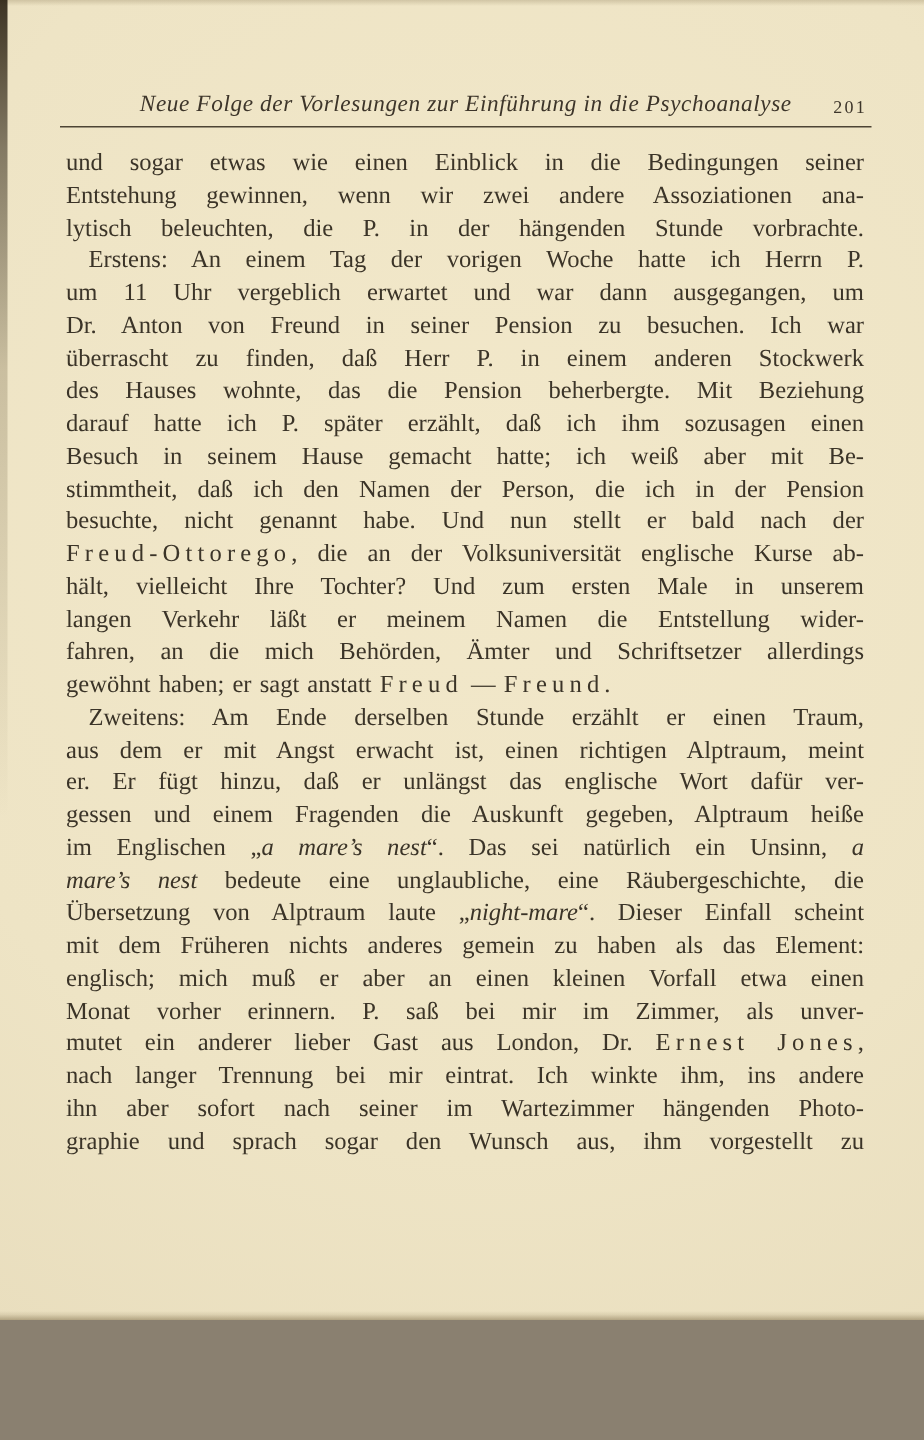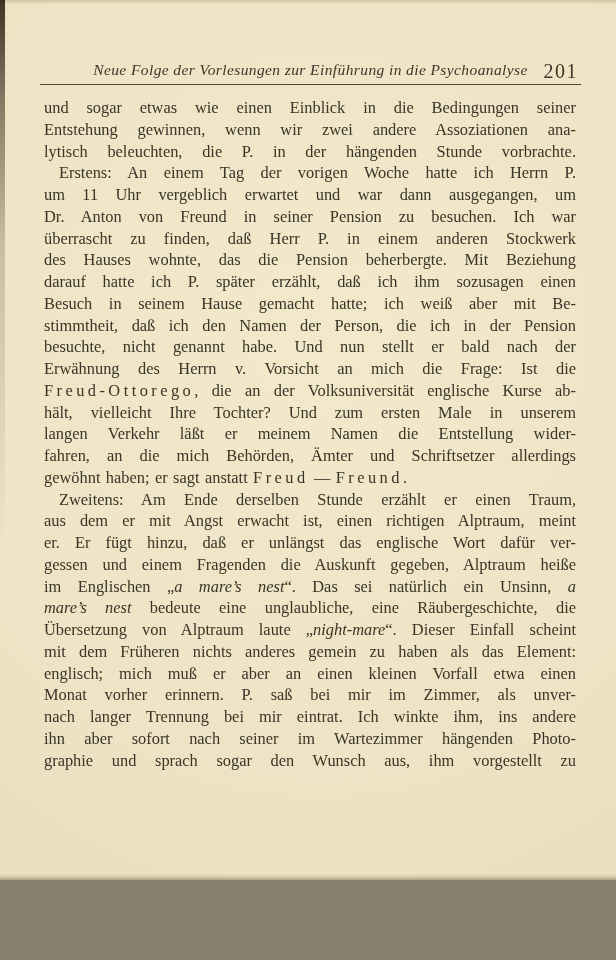--- a/index.html
+++ b/index.html
@@ -53,21 +53,21 @@
     letter-spacing: 0.4px;
     padding-bottom: 5px;
     border-bottom: 1.5px solid #4d4434;
     color: #3d352a;
   }
   .running-head .page-number {
     position: absolute;
     right: 3px;
     top: 1px;
     font-style: normal;
-    font-size: 20px;
+    font-size: 12px;
     letter-spacing: 1.5px;
   }
 
   .body-text {
     position: absolute;
     top: 97px;
     left: 44px;
     width: 532px;
     font-size: 16.4px;
   }
@@ -111,36 +111,36 @@
       <div class="para">
         <div class="line indented"><span>Erstens: An einem Tag der vorigen Woche hatte ich Herrn P.</span></div>
         <div class="line"><span>um 11 Uhr vergeblich erwartet und war dann ausgegangen, um</span></div>
         <div class="line"><span>Dr. Anton von Freund in seiner Pension zu besuchen. Ich war</span></div>
         <div class="line"><span>überrascht zu finden, daß Herr P. in einem anderen Stockwerk</span></div>
         <div class="line"><span>des Hauses wohnte, das die Pension beherbergte. Mit Beziehung</span></div>
         <div class="line"><span>darauf hatte ich P. später erzählt, daß ich ihm sozusagen einen</span></div>
         <div class="line"><span>Besuch in seinem Hause gemacht hatte; ich weiß aber mit Be-</span></div>
         <div class="line"><span>stimmtheit, daß ich den Namen der Person, die ich in der Pension</span></div>
         <div class="line"><span>besuchte, nicht genannt habe. Und nun stellt er bald nach der</span></div>
-        <div class="line"><span>Erwähnung des Herrn v. Vorsicht an mich die Frage: Ist die</span></div>
         <div class="line"><span class="sp">Freud-Ottorego</span><span>, die an der Volksuniversität englische Kurse ab-</span></div>
         <div class="line"><span>hält, vielleicht Ihre Tochter? Und zum ersten Male in unserem</span></div>
         <div class="line"><span>langen Verkehr läßt er meinem Namen die Entstellung wider-</span></div>
         <div class="line"><span>fahren, an die mich Behörden, Ämter und Schriftsetzer allerdings</span></div>
         <div class="line lastline"><span>gewöhnt haben; er sagt anstatt </span><span class="sp">Freud</span><span> — </span><span class="sp">Freund</span><span>.</span></div>
       </div>
       <div class="para">
         <div class="line indented"><span>Zweitens: Am Ende derselben Stunde erzählt er einen Traum,</span></div>
         <div class="line"><span>aus dem er mit Angst erwacht ist, einen richtigen Alptraum, meint</span></div>
         <div class="line"><span>er. Er fügt hinzu, daß er unlängst das englische Wort dafür ver-</span></div>
         <div class="line"><span>gessen und einem Fragenden die Auskunft gegeben, Alptraum heiße</span></div>
         <div class="line"><span>im Englischen „</span><span class="it">a mare’s nest</span><span>“. Das sei natürlich ein Unsinn, </span><span class="it">a</span></div>
         <div class="line"><span class="it">mare’s nest</span><span> bedeute eine unglaubliche, eine Räubergeschichte, die</span></div>
         <div class="line"><span>Übersetzung von Alptraum laute „</span><span class="it">night-mare</span><span>“. Dieser Einfall scheint</span></div>
         <div class="line"><span>mit dem Früheren nichts anderes gemein zu haben als das Element:</span></div>
         <div class="line"><span>englisch; mich muß er aber an einen kleinen Vorfall etwa einen</span></div>
         <div class="line"><span>Monat vorher erinnern. P. saß bei mir im Zimmer, als unver-</span></div>
+        <div class="line"><span>mutet ein anderer lieber Gast aus London, Dr. </span><span class="sp">Ernest Jones</span><span>,</span></div>
         <div class="line"><span>nach langer Trennung bei mir eintrat. Ich winkte ihm, ins andere</span></div>
         <div class="line"><span>ihn aber sofort nach seiner im Wartezimmer hängenden Photo-</span></div>
         <div class="line"><span>graphie und sprach sogar den Wunsch aus, ihm vorgestellt zu</span></div>
       </div>
     </div>
 </div>
 
 </body></html>

